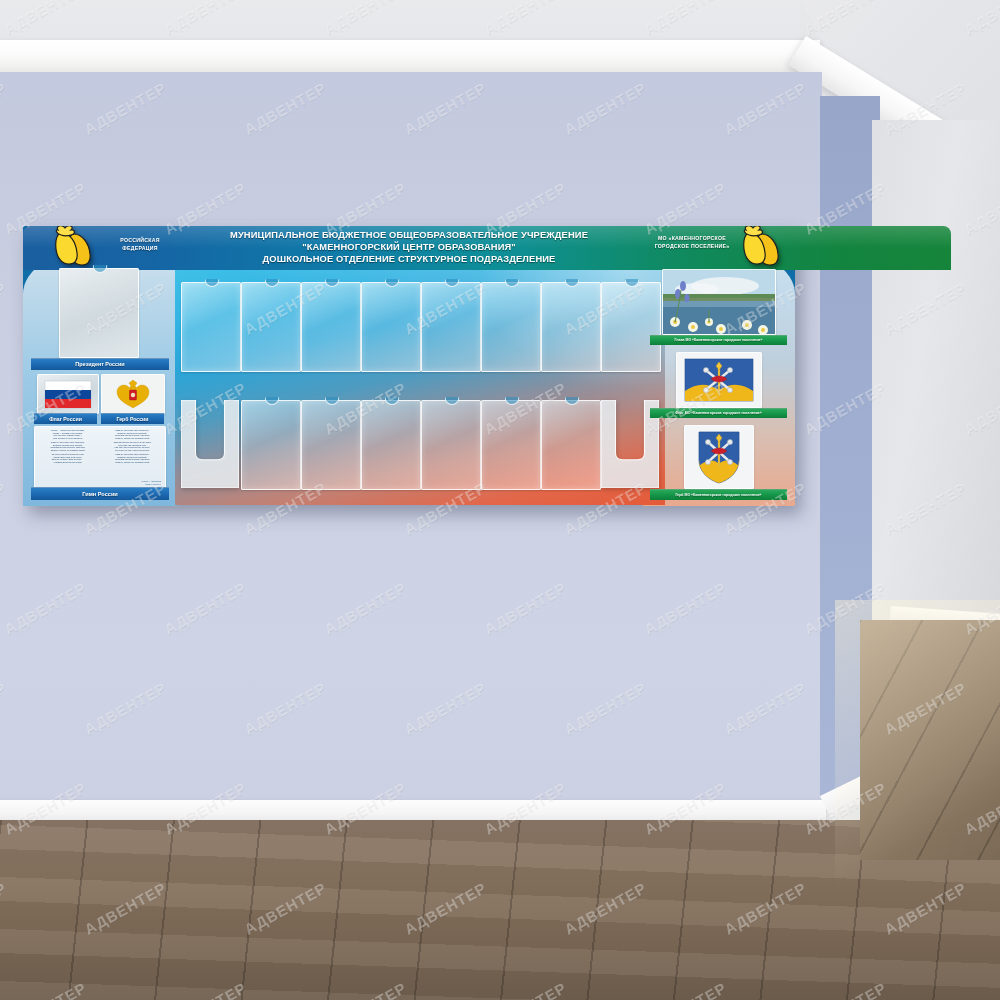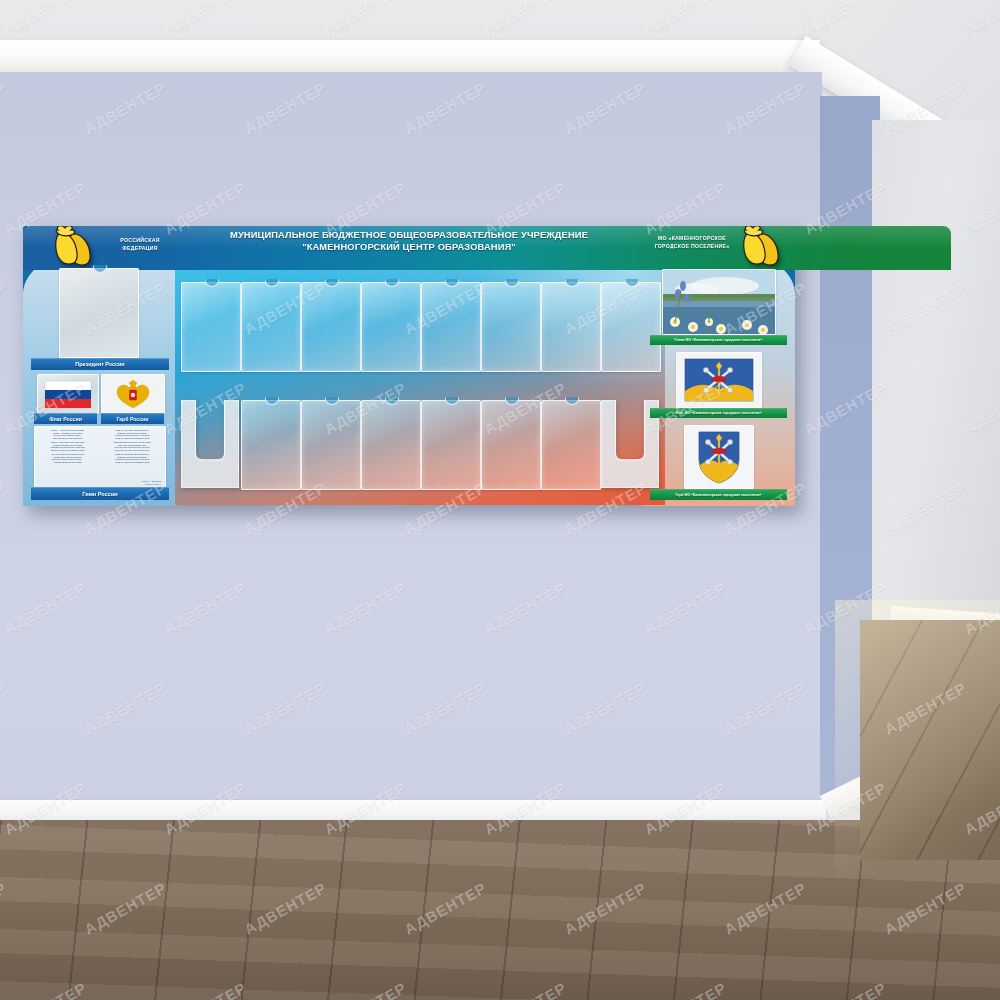--- a/index.html
+++ b/index.html
@@ -334,20 +334,21 @@
     </svg>
 
     <div class="hdr-side hdr-left-lbl">
       <div>РОССИЙСКАЯ</div>
       <div>ФЕДЕРАЦИЯ</div>
     </div>
 
     <div class="hdr-title">
       <div>МУНИЦИПАЛЬНОЕ БЮДЖЕТНОЕ ОБЩЕОБРАЗОВАТЕЛЬНОЕ УЧРЕЖДЕНИЕ</div>
       <div>"КАМЕННОГОРСКИЙ ЦЕНТР ОБРАЗОВАНИЯ"</div>
+      <div>ДОШКОЛЬНОЕ ОТДЕЛЕНИЕ СТРУКТУРНОЕ ПОДРАЗДЕЛЕНИЕ</div>
     </div>
 
     <div class="hdr-side hdr-right-lbl">
       <div>МО «КАМЕННОГОРСКОЕ</div>
       <div>ГОРОДСКОЕ ПОСЕЛЕНИЕ»</div>
     </div>
 
     <svg class="bell bell-r" viewBox="0 0 56 46">
       <g stroke="#1d1d1d" stroke-width="1.2">
         <path d="M30 10 C38 10 45 19 46 30 C47 37 44 41 38 41 C31 41 26 35 25 26 C24 17 26 10 30 10Z" fill="#f5c21a"></path>

